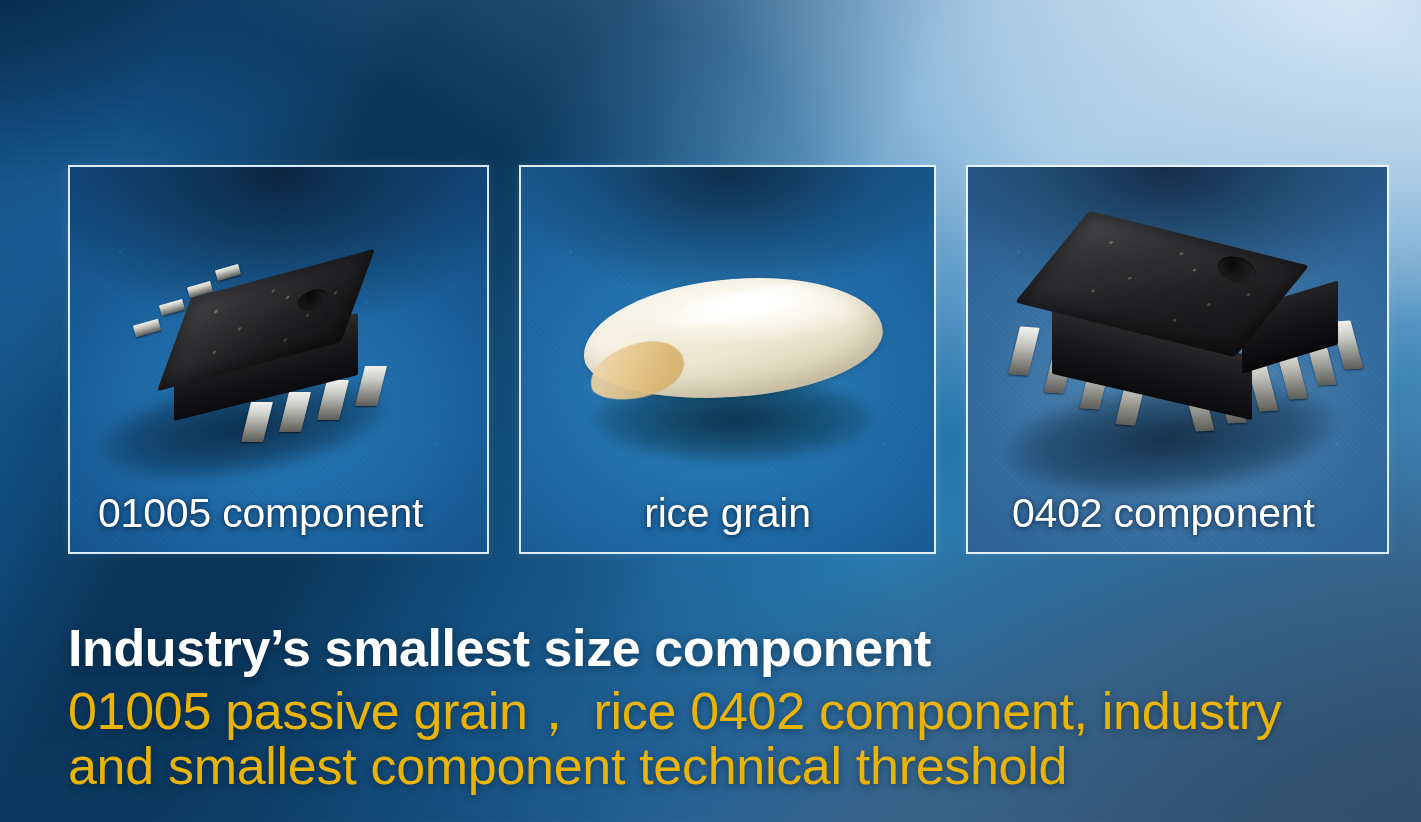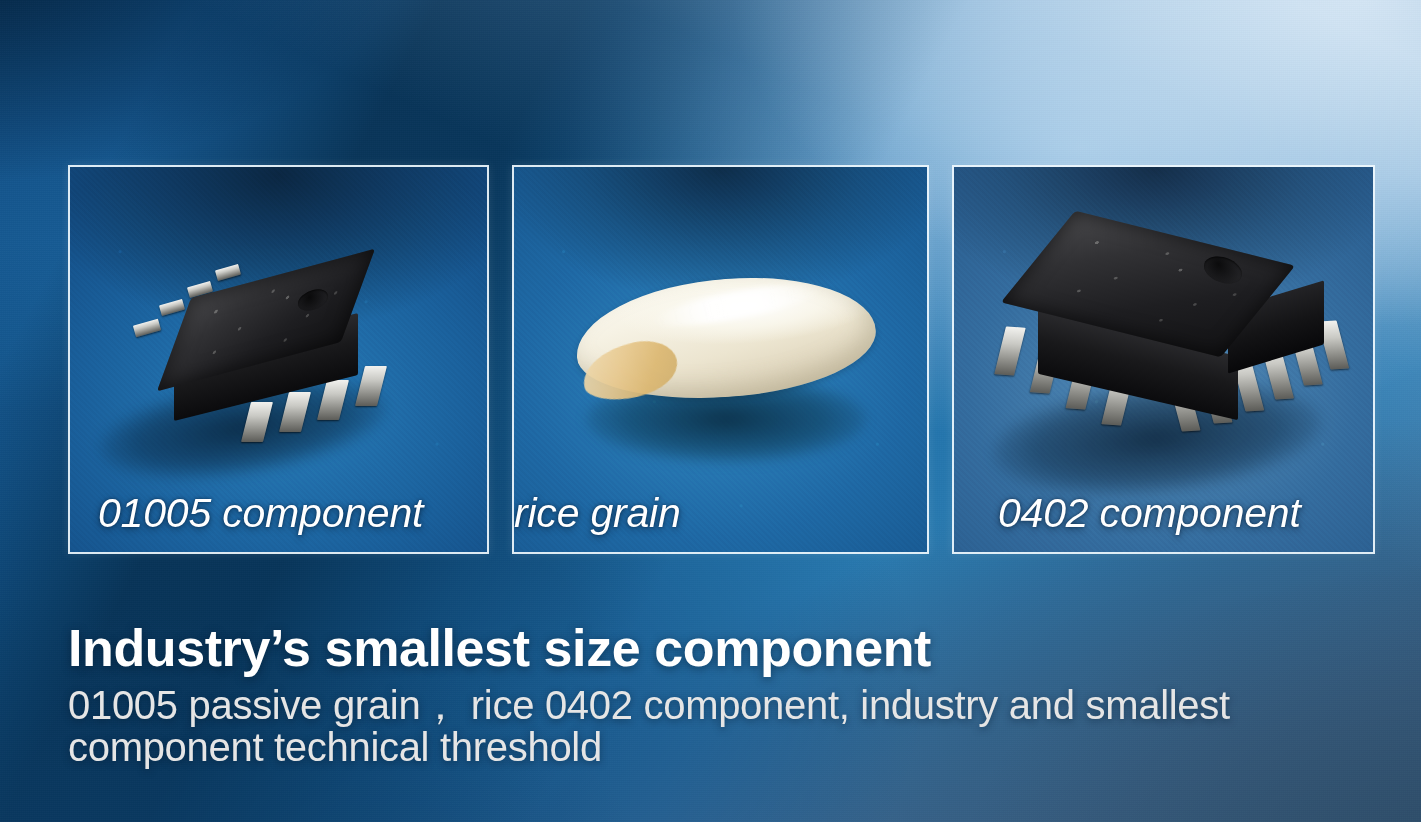--- a/index.html
+++ b/index.html
@@ -57,21 +57,21 @@
       radial-gradient(ellipse 40% 30% at 6% 100%, rgba(10,58,100,0.80) 0%, rgba(10,58,100,0.0) 100%);
   }
   .bg-grain {
     opacity: .20;
     background-image:
       repeating-linear-gradient(0deg,   rgba(255,255,255,.05) 0 1px, rgba(0,0,0,.04) 1px 2px),
       repeating-linear-gradient(90deg,  rgba(255,255,255,.04) 0 1px, rgba(0,0,0,.04) 1px 2px);
   }
 
   
-  .panels { position: absolute; left: 68px; top: 165px; display: flex; gap: 23px; font-style: italic; }
+  .panels { position: absolute; left: 68px; top: 165px; display: flex; gap: 30px; }
   .panel {
     position: relative;
     height: 389px;
     border: 2px solid rgba(238,247,253,0.93);
     box-sizing: border-box;
     overflow: hidden;
     box-shadow: 0 0 10px rgba(255,255,255,0.10);
   }
   .panel-1 { width: 421px; }
   .panel-2 { width: 417px; }
@@ -200,44 +200,44 @@
     position: absolute;
     bottom: 18px;
     color: #ffffff;
     font-size: 41px;
     line-height: 1;
     letter-spacing: -0.2px;
     text-shadow: 0 2px 7px rgba(0,20,40,.55), 0 0 3px rgba(0,20,40,.5);
     white-space: nowrap;
   }
   .caption.left   { left: 28px; }
-  .caption.center { left: 0; right: 0; text-align: left; }
+  .caption.center { left: 0; right: 0; text-align: center; }
   .caption.right  { left: 44px; }
 
   
   .headline {
     position: absolute;
     left: 68px;
     top: 622px;
     font-size: 52px;
     font-weight: bold;
     color: #ffffff;
     letter-spacing: -0.4px;
     line-height: 1;
     text-shadow: 0 2px 8px rgba(0,25,48,.55);
     white-space: nowrap;
   }
   .body-copy {
     position: absolute;
     left: 68px;
     top: 684px;
     width: 1250px;
-    font-size: 40px;
+    font-size: 52px;
     font-weight: normal;
-    color: #e5e5e5;
+    color: #eab308;
     line-height: 1.05;
     letter-spacing: -0.3px;
     text-shadow: 0 2px 7px rgba(0,25,48,.5);
   }
 </style>
 </head>
 <body>
 
 <div id="stage">
 

